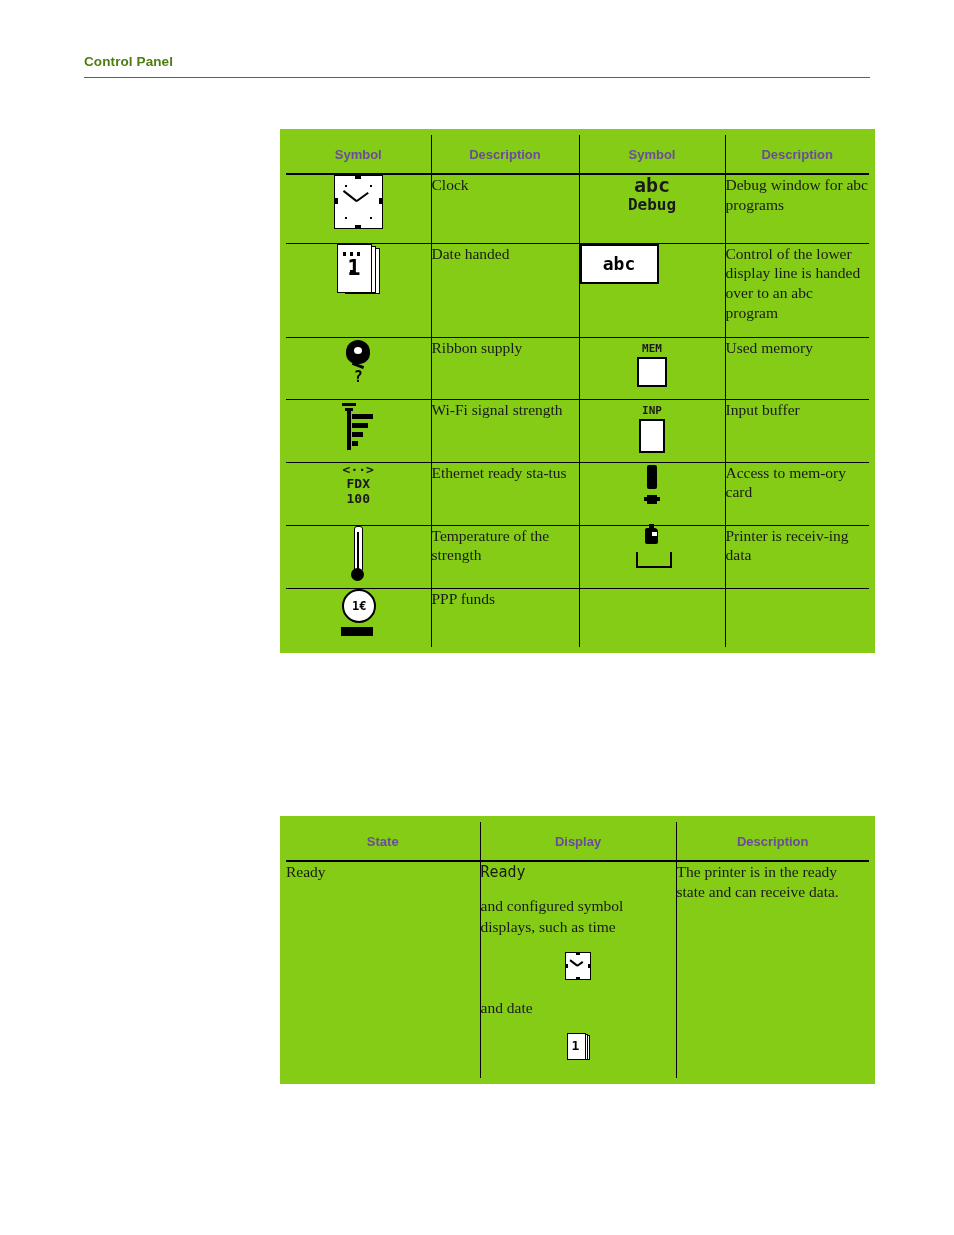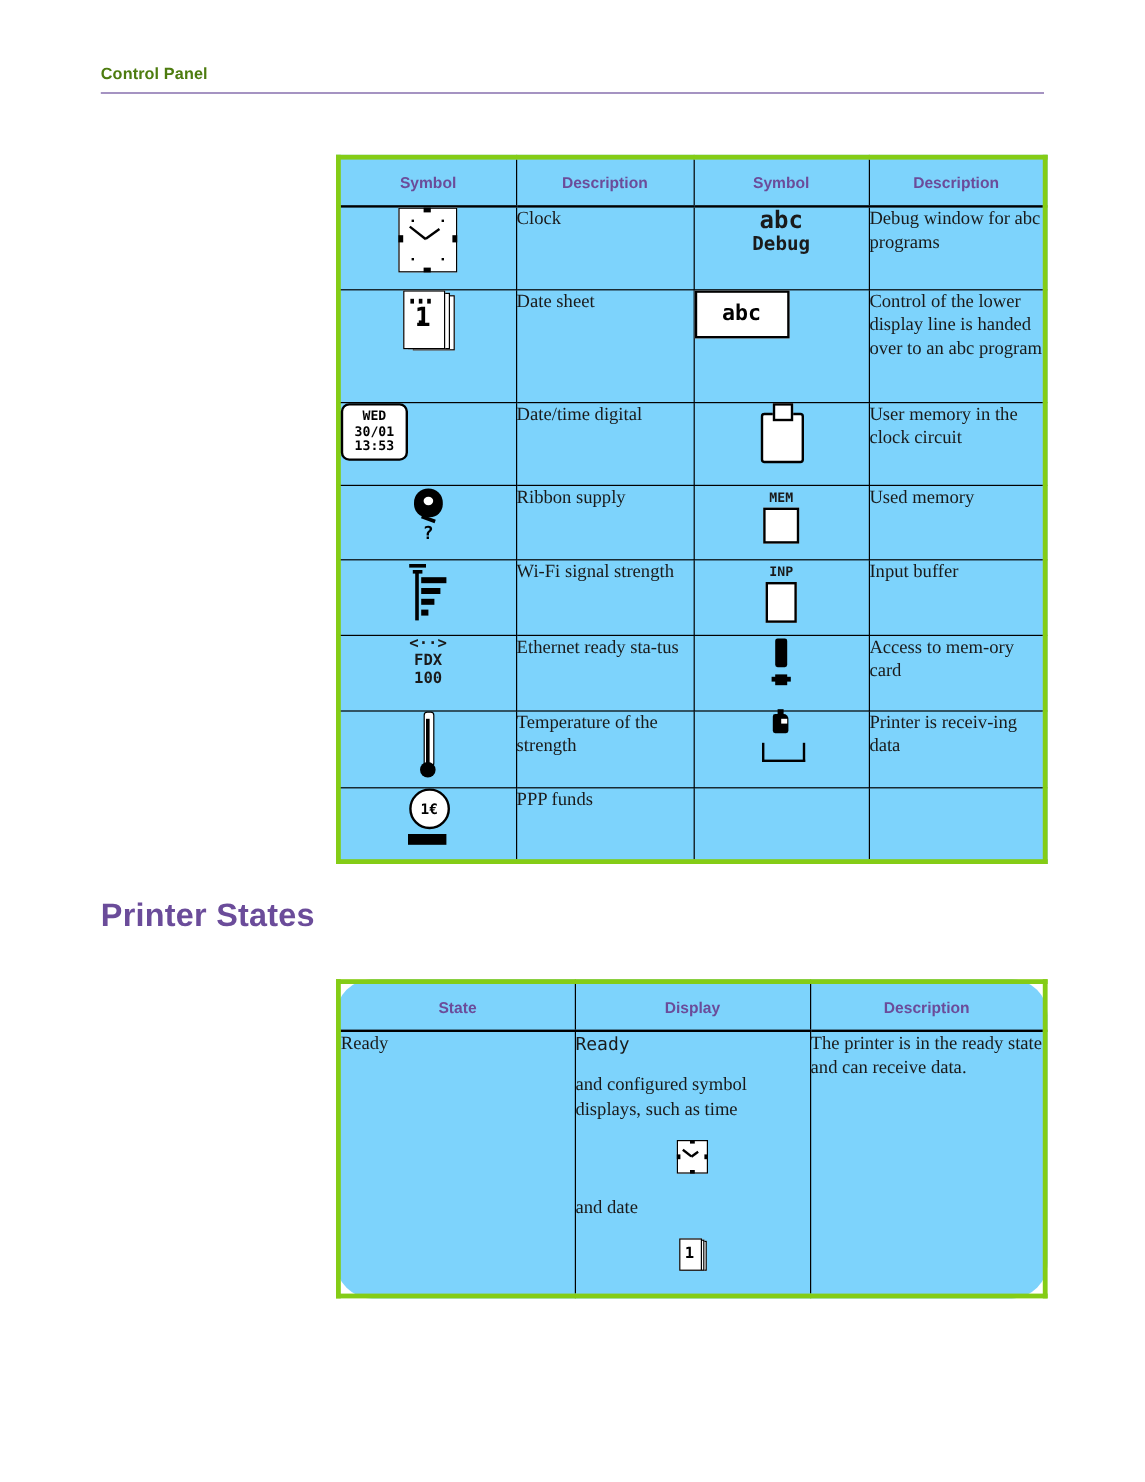--- a/index.html
+++ b/index.html
@@ -20,22 +20,22 @@
     font-weight:bold; font-size:13.5px; color:#4d7c0f;
     letter-spacing:.1px;
   }
   .rule-purple { border-bottom:1.6px solid #6b4c9a; margin-top:8px; }
 
   
   .doc-table {
     position:absolute;
     border-collapse:collapse;
     table-layout:fixed;
-    border:4px solid #84cc16;
-    background:#7dd3fc;
+    border:6px solid #84cc16;
+    background:#84cc16;
   }
   .doc-table td, .doc-table th { border:1px solid #000; padding:0; }
   .doc-table th {
     font-family:"Liberation Sans", sans-serif;
     font-weight:bold; font-size:13px;
     color:#6b4c9a;
     text-align:center;
     height:38px;
     border-bottom:2.6px solid #000;
   }
@@ -187,21 +187,21 @@
 
   
   .h1 {
     position:absolute; left:84px; top:748px;
     font-family:"Liberation Sans", sans-serif;
     font-weight:bold; font-size:27px; color:#6b4c9a;
     letter-spacing:.2px;
   }
 
   
-  #states-table { left:280px; top:816px; width:589px;border-radius:30px; }
+  #states-table { left:280px; top:816px; width:589px; }
   .mono-disp { font-family:"DejaVu Sans Mono", monospace; font-size:15px; }
   .disp-cell { padding:9px 11px; font-size:15.5px; line-height:1.35; }
   .disp-center { text-align:center; margin:14px 0 12px; }
 
   
   .foot-wrap { position:absolute; left:84px; top:1158px; width:786px; }
   .foot-rule { border-top:1.6px solid #6b4c9a; }
   .foot-row {
     display:flex; justify-content:space-between; align-items:baseline;
     margin-top:8px;
@@ -259,43 +259,27 @@
       </tr>
 
       <tr style="height:94px">
         <td class="cell-sym">
           <span class="sym ico-datesheet">
             <span class="pg pg3"></span><span class="pg pg2"></span><span class="pg pg1"></span>
             <span class="rings"><i></i><i></i><i></i><i></i></span>
             <span class="num">1</span>
           </span>
         </td>
-        <td class="cell-text">Date sheet</td>
+        <td class="cell-text">Date handed</td>
         <td class="cell-sym">
           <span class="sym ico-abcbox">abc</span>
         </td>
         <td class="cell-text">Control of the lower display line is handed over to an abc program</td>
       </tr>
 
-      <tr style="height:69px">
-        <td class="cell-sym">
-          <span class="sym ico-digital">
-            <span>WED</span>
-            <span>30/01</span>
-            <span>13:53</span>
-          </span>
-        </td>
-        <td class="cell-text">Date/time digital</td>
-        <td class="cell-sym">
-          <span class="sym ico-clip">
-            <span class="body"></span><span class="clip"></span>
-          </span>
-        </td>
-        <td class="cell-text">User memory in the clock circuit</td>
-      </tr>
 
       <tr style="height:62px">
         <td class="cell-sym">
           <span class="sym ico-ribbon">
             <span class="blob"></span><span class="hole"></span><span class="tail"></span>
             <span class="q">?</span>
           </span>
         </td>
         <td class="cell-text">Ribbon supply</td>
         <td class="cell-sym">
@@ -364,21 +348,20 @@
           </span>
         </td>
         <td class="cell-text">PPP funds</td>
         <td class="cell-sym"></td>
         <td class="cell-text"></td>
       </tr>
 
     </tbody>
   </table>
 
-  <div class="h1">Printer States</div>
 
   <table class="doc-table" id="states-table">
     <colgroup>
       <col style="width:197px">
         <col style="width:196px">
         <col style="width:196px">
     </colgroup>
     <thead>
       <tr>
         <th>State</th>

